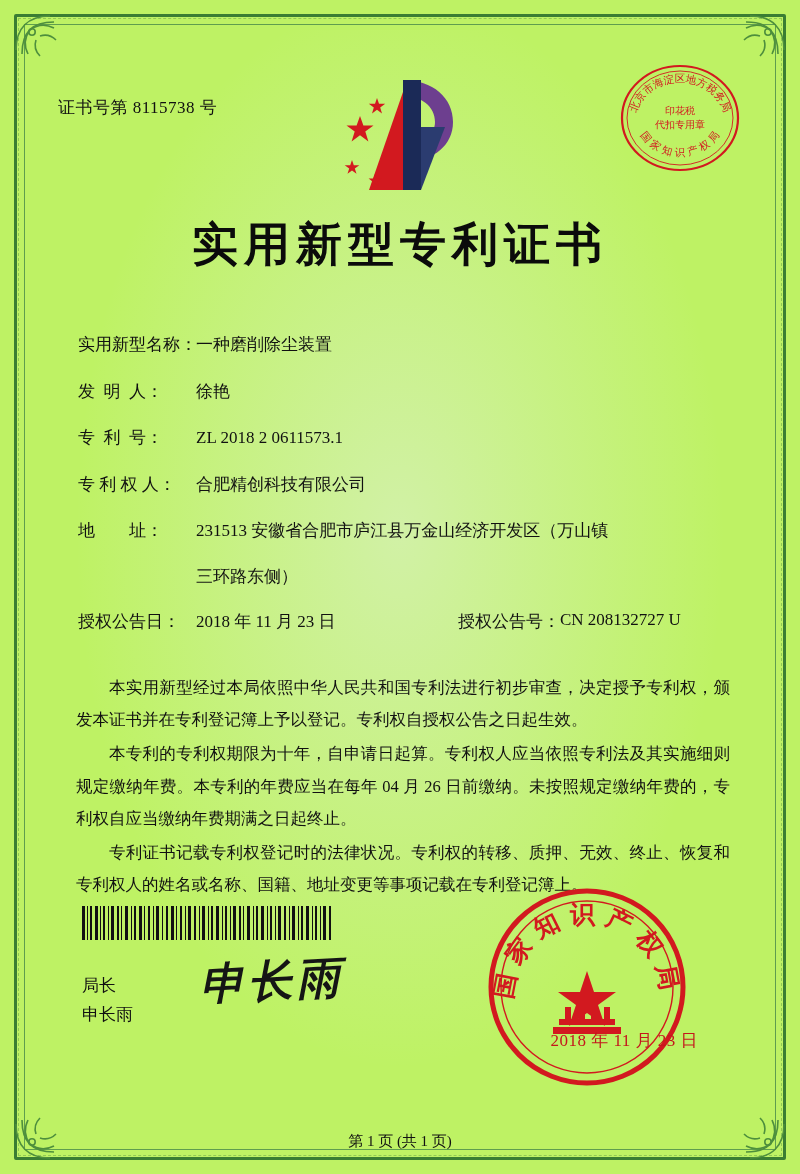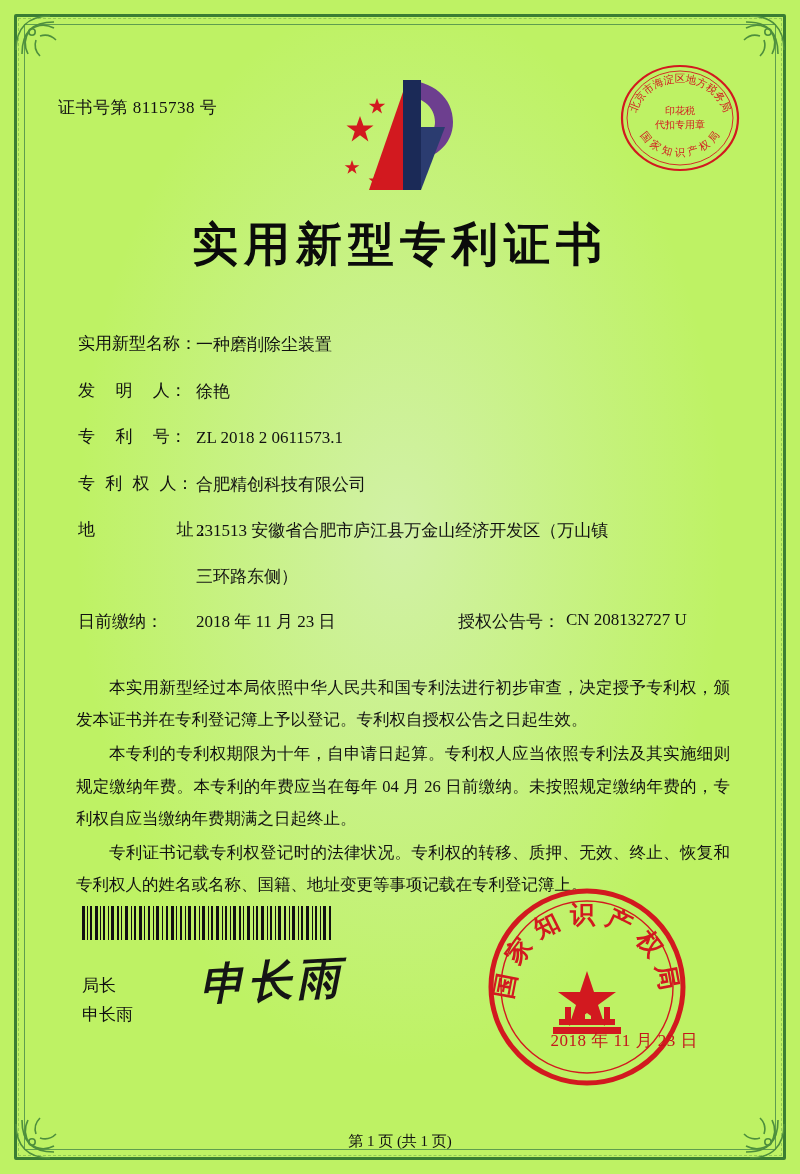--- a/index.html
+++ b/index.html
@@ -112,21 +112,20 @@
     display: flex;
     align-items: flex-start;
     margin-bottom: 21px;
     line-height: 1.5;
   }
   .field-label {
     width: 118px;
     flex: none;
     white-space: pre;
     letter-spacing: 0px;
-    font-family: Liberation Mono, monospace;
   }
   .field-value {
     flex: 1;
   }
   .field-value .cont {
     display: block;
     margin-top: 20px;
   }
   .two-col {
     display: flex;
@@ -136,21 +135,20 @@
   .two-col .left {
     display: flex;
     width: 380px;
     flex: none;
   }
   .two-col .right {
     display: flex;
   }
   .two-col .right .field-label {
     width: auto;
-    margin-right: 6px;
   }
 
   .paragraphs {
     position: absolute;
     top: 638px;
     left: 36px;
     right: 30px;
     font-size: 16.5px;
     line-height: 1.95;
     color: #111;
@@ -355,21 +353,21 @@
       <div class="field-row">
         <div class="field-label">地        址：</div>
         <div class="field-value">
           <span>231513 安徽省合肥市庐江县万金山经济开发区（万山镇</span>
           <span class="cont">三环路东侧）</span>
         </div>
       </div>
 
       <div class="two-col">
         <div class="left">
-          <div class="field-label">日前缴纳：</div>
+          <div class="field-label">授权公告日：</div>
           <div class="field-value">2018 年 11 月 23 日</div>
         </div>
         <div class="right">
           <div class="field-label">授权公告号：</div>
           <div class="field-value">CN 208132727 U</div>
         </div>
       </div>
 
     </div>
 

